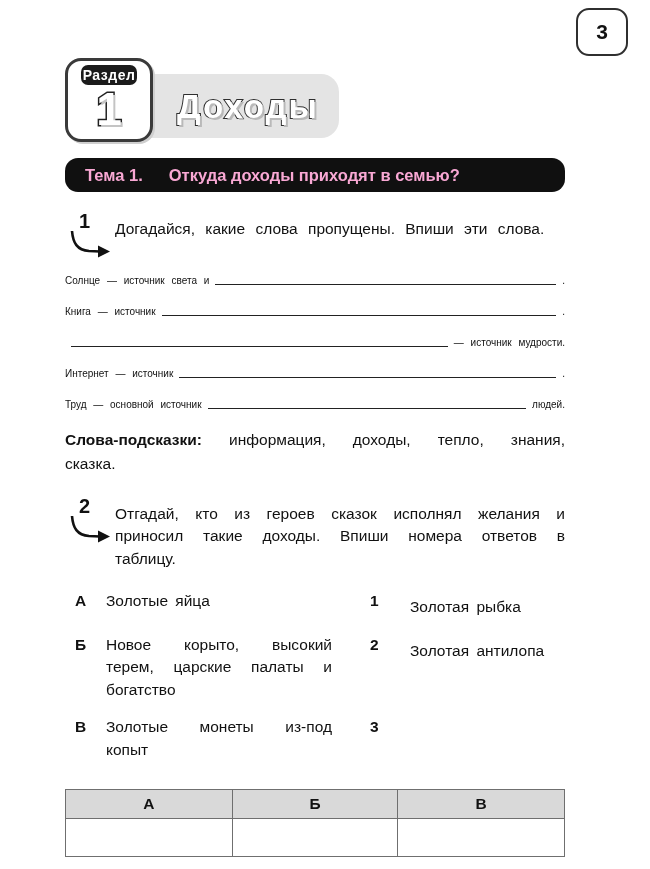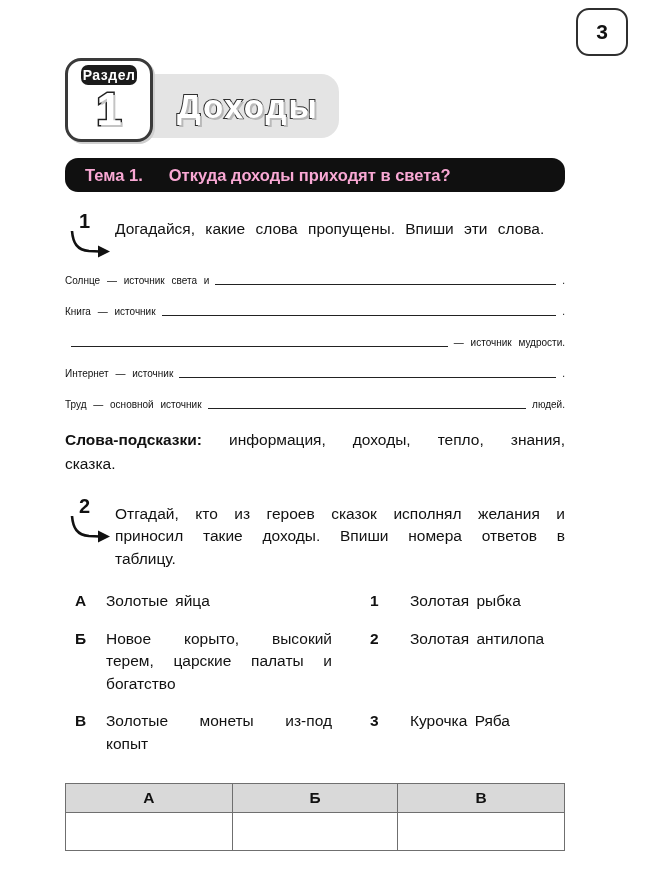--- a/index.html
+++ b/index.html
@@ -112,21 +112,21 @@
   }
   .hints b { word-spacing: 0; }
 
   
   .matches { margin-top: 20px; margin-left: 10px; }
   .match-row { display: flex; font-size: 15.5px; line-height: 1.45; margin-bottom: 15px; }
   .m-letter { width: 31px; font-weight: bold; }
   .m-left  { width: 226px; text-align: justify; word-spacing: 3px; }
   .m-gap   { width: 38px; }
   .m-num   { width: 40px; font-weight: bold; }
-  .m-right { flex: 1; word-spacing: 3px; }
+  .m-right { flex: 1; word-spacing: 3px; margin-top: 6px; }
 
   
   .answer-table { margin-top: 28px; width: 500px; border-collapse: collapse; }
   .answer-table th {
     background: #d9d9d9;
     border: 1px solid #6f6f6f;
     height: 29px; font-size: 15.5px; font-weight: bold;
     text-align: center;
   }
   .answer-table td {
@@ -148,21 +148,21 @@
         <span class="title-text">Доходы</span>
       </div>
       <div class="section-box">
         <span class="section-label">Раздел</span>
         <span class="section-number">1</span>
       </div>
     </div>
 
     <div class="theme-bar">
       <span>Тема 1.</span>
-      <span>Откуда доходы приходят в света?</span>
+      <span>Откуда доходы приходят в семью?</span>
     </div>
 
     <div class="exercise ex1">
       <div class="ex-marker">
         <span class="ex-num">1</span>
         <svg class="ex-arrow" width="46" height="28" viewBox="0 0 46 28">
           <path d="M7 1 C8 13, 12 20, 24 21 L35 21.5" fill="none" stroke="#111" stroke-width="2.6"></path>
           <path d="M33 15.5 L45 21.5 L33 27.5 Z" fill="#111"></path>
         </svg>
       </div>
@@ -230,21 +230,20 @@
         <span class="m-left">Новое корыто, высокий терем, царские палаты и богатство</span>
         <span class="m-gap"></span>
         <span class="m-num">2</span>
         <span class="m-right">Золотая антилопа</span>
       </div>
       <div class="match-row">
         <span class="m-letter">В</span>
         <span class="m-left">Золотые монеты из-под копыт</span>
         <span class="m-gap"></span>
         <span class="m-num">3</span>
-        <span class="m-right">Курочка Ряба</span>
       </div>
     </div>
 
     <table class="answer-table">
       <thead>
         <tr>
           <th>А</th>
           <th>Б</th>
           <th>В</th>
         </tr>

